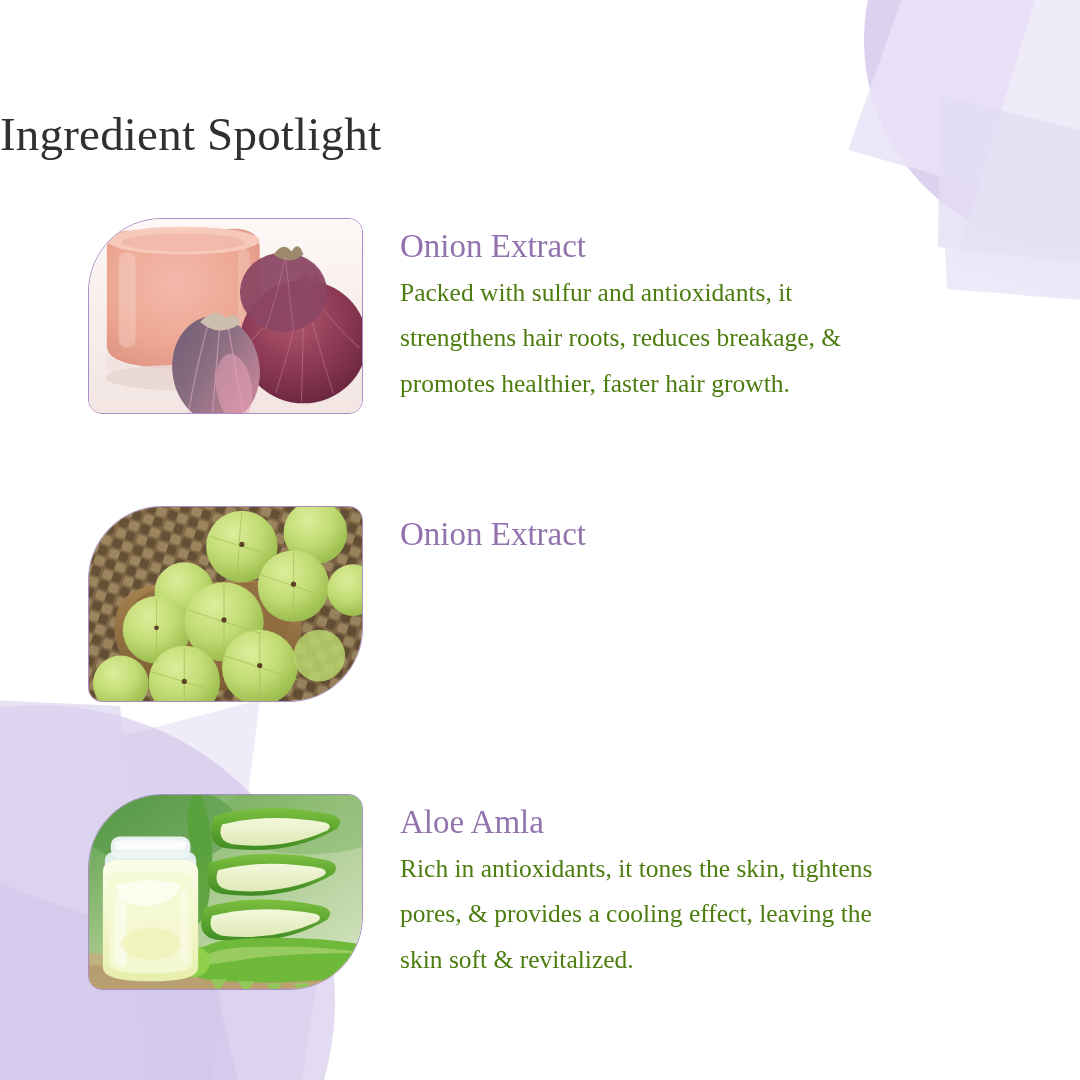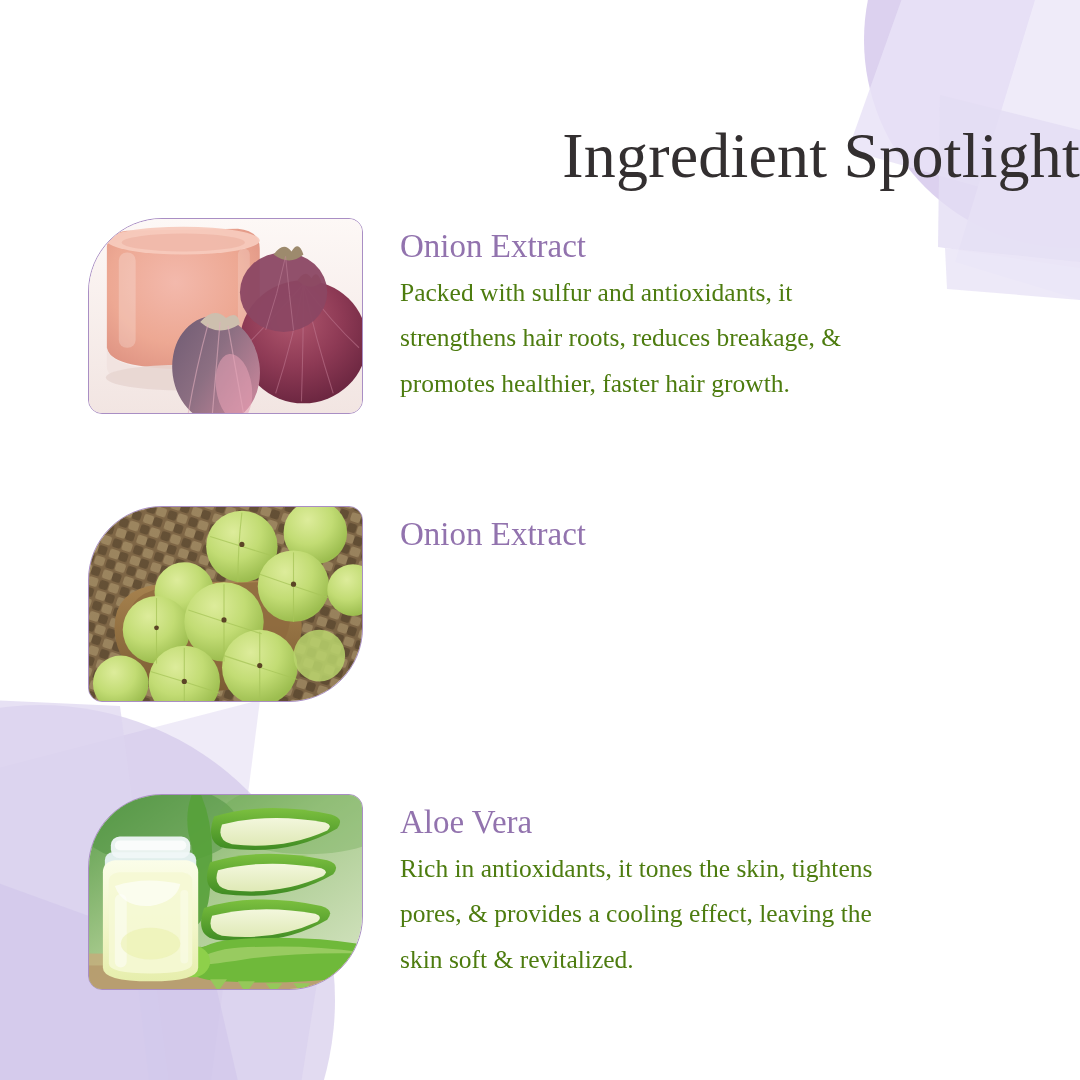--- a/index.html
+++ b/index.html
@@ -27,22 +27,22 @@
     pointer-events: none;
   }
   .bg-layer svg { display: block; }
 
   
   .title {
     position: absolute;
     top: 76px;
     left: 0;
     width: 1080px;
-    text-align: right;
-    font-size: 64px;
+    text-align: left;
+    font-size: 47px;
     line-height: 1.15;
     font-weight: 400;
     color: #332f30;
     letter-spacing: 0.2px;
     z-index: 5;
   }
 
   
   .rows {
     position: absolute;
@@ -337,19 +337,19 @@
             <path d="M14 78 q0 -10 12 -12 l72 0 q12 2 12 12 l0 96 q0 14 -48 14 q-48 0 -48 -14z" fill="url(#gel)"></path>
             <path d="M20 86 q0 -6 10 -8 l64 0 q10 2 10 8 l0 84 q0 10 -42 10 q-42 0 -42 -10z" fill="#f5f8d4" opacity="0.9"></path>
             <path d="M26 92 q30 -10 66 -2 q-4 18 -30 22 q-28 2 -36 -20z" fill="#ffffff" opacity="0.6"></path>
             <rect x="26" y="100" width="12" height="74" rx="6" fill="#ffffff" opacity="0.45"></rect>
             <rect x="92" y="96" width="8" height="74" rx="4" fill="#ffffff" opacity="0.3"></rect>
             <ellipse cx="62" cy="150" rx="30" ry="16" fill="#e9f0a8" opacity="0.5"></ellipse>
           </g>
         </svg>
       </div>
       <div class="copy">
-        <h2 class="ing-name">Aloe Vera</h2>
+        <h2 class="ing-name">Aloe Amla</h2>
         <p class="ing-desc">Rich in antioxidants, it tones the skin, tightens pores, &amp; provides a cooling effect, leaving the skin soft &amp; revitalized.</p>
       </div>
     </div>
 
   </div>
 </div>
 
 </body></html>

